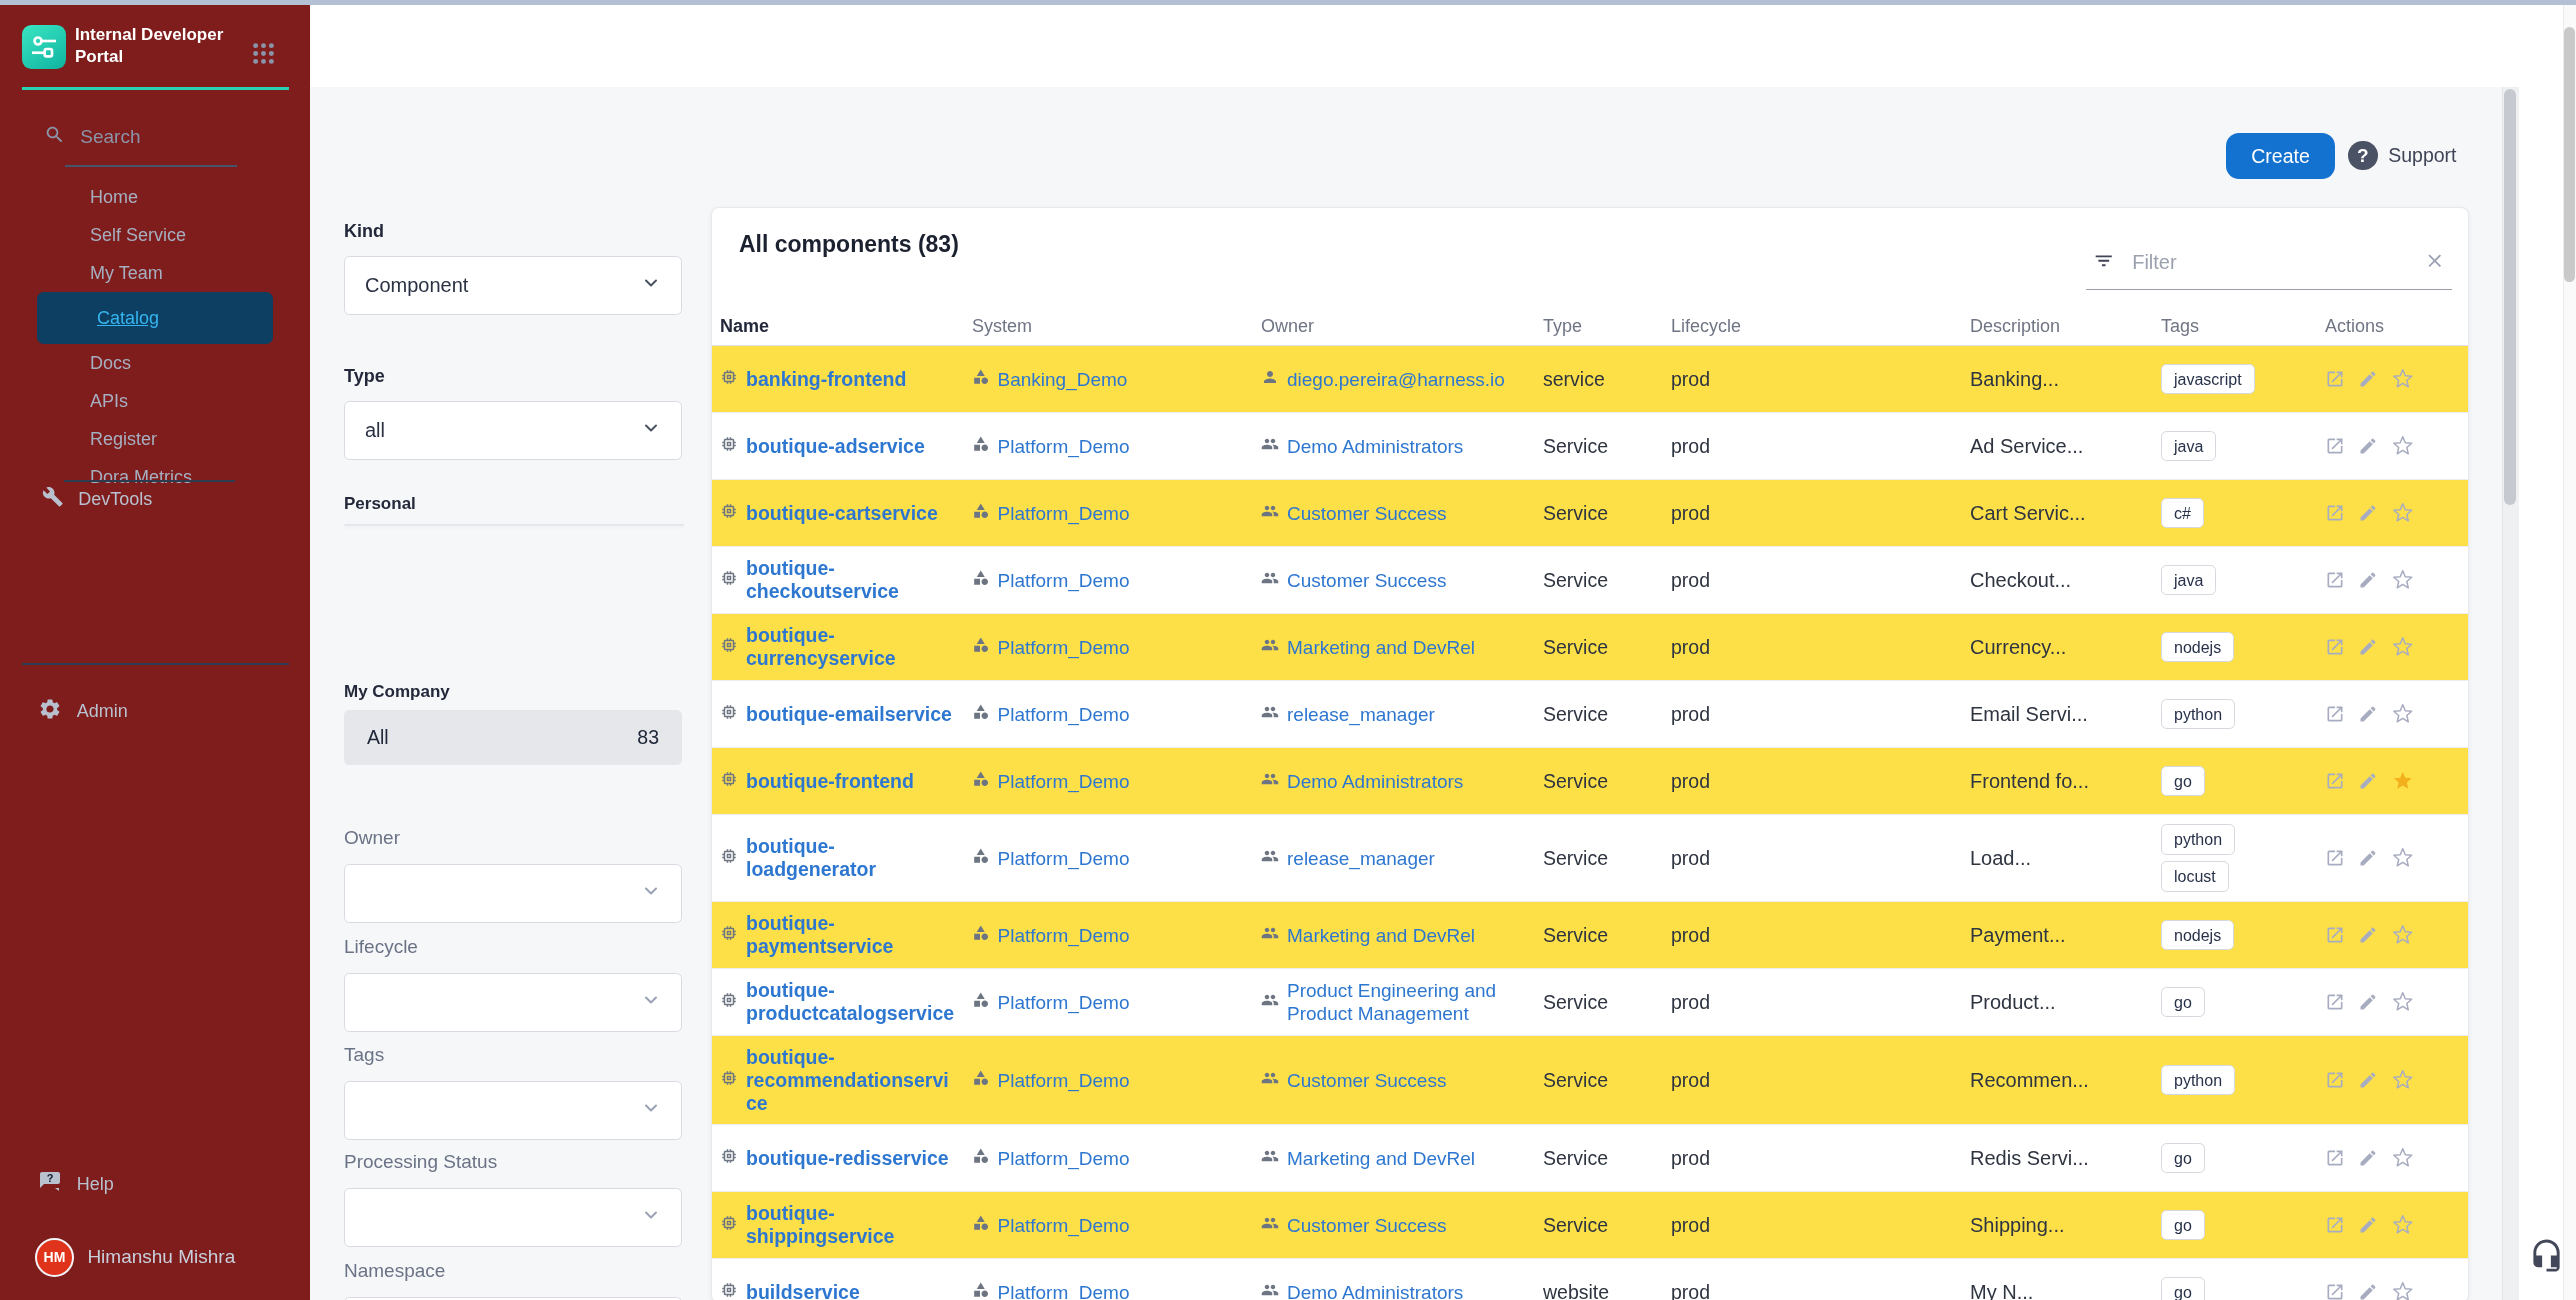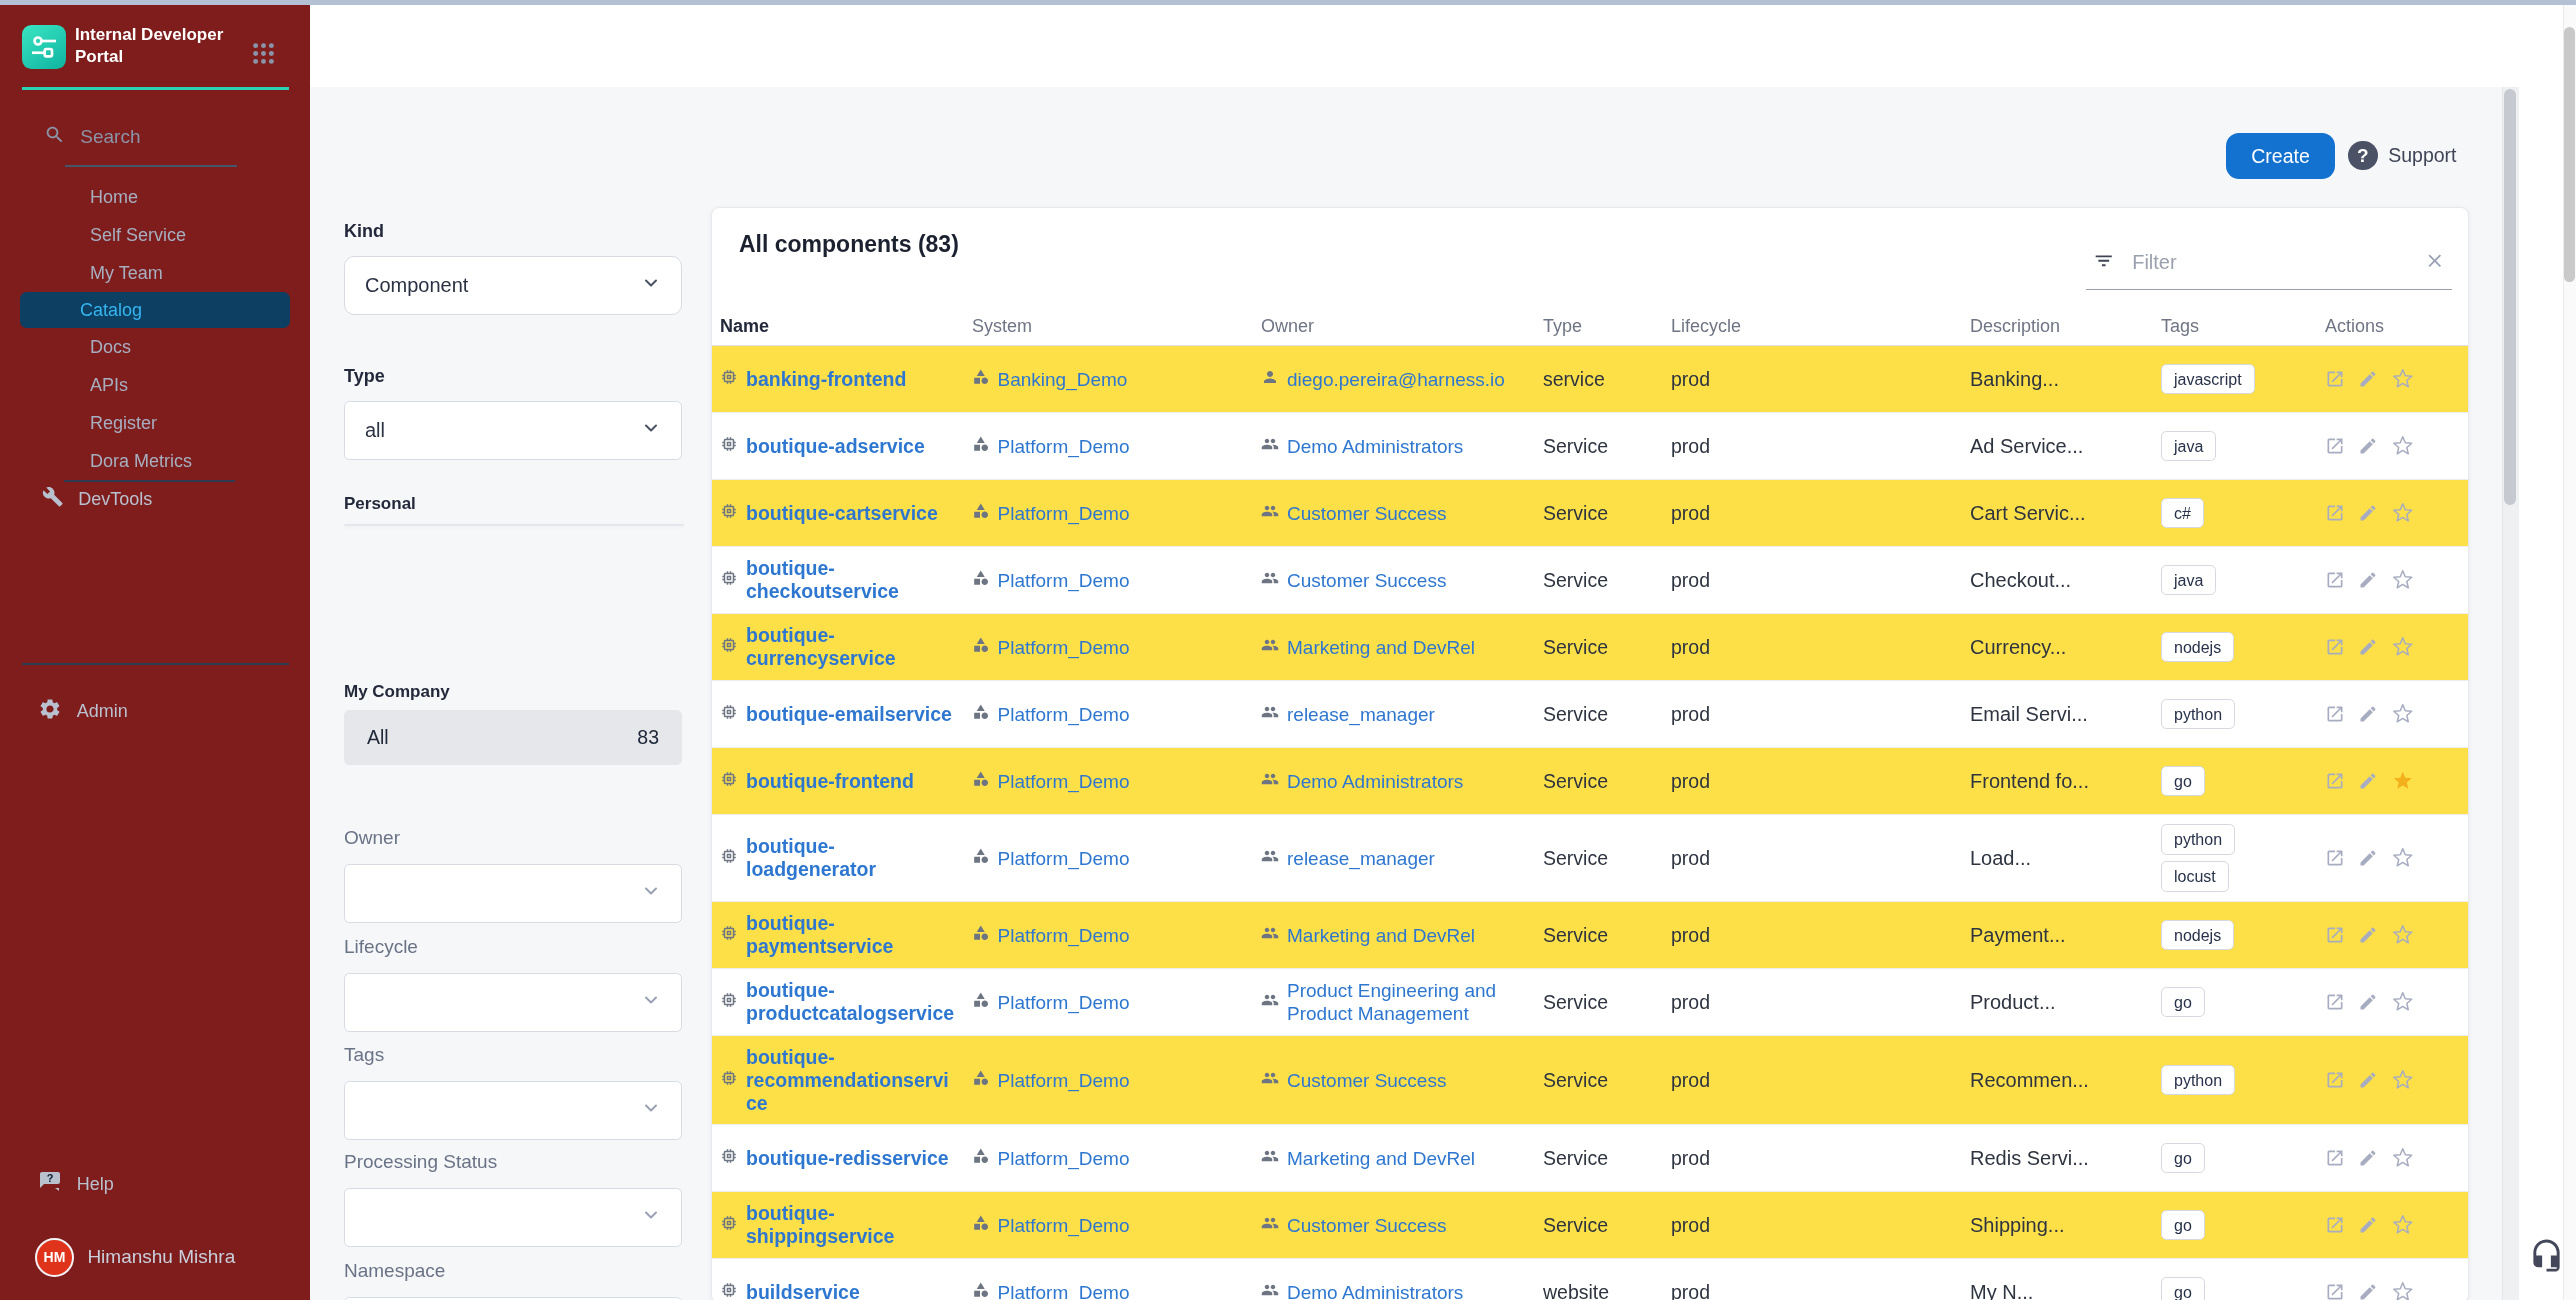--- a/index.html
+++ b/index.html
@@ -17,22 +17,22 @@
         background:linear-gradient(145deg,#3ae6c2,#0fb3a0);}
   .logo svg{position:absolute;left:6px;top:6px;}
   .brand{left:75px;top:19px;width:175px;color:#ffffff;font-size:17px;font-weight:700;line-height:21.5px;}
   .grid-icon{left:250px;top:35px;width:27px;height:27px;color:#8b95a9;}
   .teal-rule{left:21.5px;top:82px;width:267px;height:2.7px;background:#2ad3b3;}
   .search-row{left:44px;top:118px;width:242px;height:27px;color:#8b95a9;font-size:19px;display:flex;align-items:center;gap:14.8px;}
   .search-underline{left:65px;top:160px;width:172px;height:1.3px;background:#45566c;}
   .nav{left:0;top:173px;width:310px;}
   .nav-item{height:38px;display:flex;align-items:center;padding-left:90px;color:#a6afc0;
             font-size:18px;cursor:pointer;}
-  .nav-item.active{background:#0d3f63;border-radius:6.7px;margin:0 20px;padding-left:60px;
-                   color:#35b5ef;font-weight:500;height:36px;}
+  .nav-item.active{background:#0d3f63;border-radius:6.7px;margin:0 37px;padding-left:60px;
+                   color:#35b5ef;font-weight:500;height:52px;text-decoration:underline;}
   .nav-divider-sm{left:64px;top:475px;width:171px;height:1.3px;background:#2c3b4f;}
   .tool-row{height:38px;display:flex;align-items:center;gap:14.8px;color:#b9c1cf;font-size:18px;}
   .devtools{left:42px;top:475px;width:242px;}
   .admin-div{left:21.5px;top:658px;width:267px;height:1.3px;background:#2c3b4f;}
   .admin{left:38px;top:687px;width:242px;}
   .help{left:38px;top:1160px;width:242px;}
   .user-row{left:35px;top:1231px;width:268px;height:42px;display:flex;align-items:center;gap:13.4px;}
   .avatar{width:35px;height:35px;border-radius:50%;background:#e0331c;border:2px solid #f2f4f7;
           color:#fff;font-size:14px;font-weight:700;display:flex;align-items:center;justify-content:center;}
   .user-name{color:#c9d0dc;font-size:19px;}
@@ -52,21 +52,21 @@
   .qcircle::before{content:"?";}
   .support-label{color:#3f4556;font-size:19.5px;}
 
   
   .flabel{font-size:18px;font-weight:700;color:#23293a;}
   .flabel2{font-size:19px;font-weight:500;color:#6a7386;}
   .fselect{width:338px;height:59px;background:#fff;border:0.7px solid #d8dbe2;border-radius:5.4px;
            display:flex;align-items:center;padding:0 20px;box-sizing:border-box;font-size:20px;color:#2a3142;cursor:pointer;}
   .fselect .chev{margin-left:auto;color:#4a5160;}
   .fselect.empty .chev{color:#9aa1b5;}
-  .kind-label{left:344px;top:221px;} .kind-select{left:344px;top:256px;border-radius:10px;}
+  .kind-label{left:344px;top:221px;} .kind-select{left:344px;top:256px;}
   .type-label{left:344px;top:366px;} .type-select{left:344px;top:401px;}
   .personal-label{left:344px;top:494px;font-size:17px;}
   .personal-card{left:344px;top:524px;width:338px;background:#fff;border:0.7px solid #e4e7ec;border-radius:6.7px;
                  box-shadow:0 1.3px 4px rgba(20,30,60,.05);}
   .pc-row{height:58px;display:flex;align-items:center;padding:0 23px;gap:17.5px;font-size:19.5px;color:#20283a;cursor:pointer;}
   .pc-row + .pc-row{border-top:0.7px solid #e9ebef;}
   .pc-count{margin-left:auto;}
   .company-label{left:344px;top:682px;font-size:17px;}
   .all-row{left:344px;top:710px;width:338px;height:55px;background:#e5e7ea;border-radius:5.4px;
            display:flex;align-items:center;padding:0 23px;box-sizing:border-box;font-size:19.5px;color:#20283a;cursor:pointer;}

